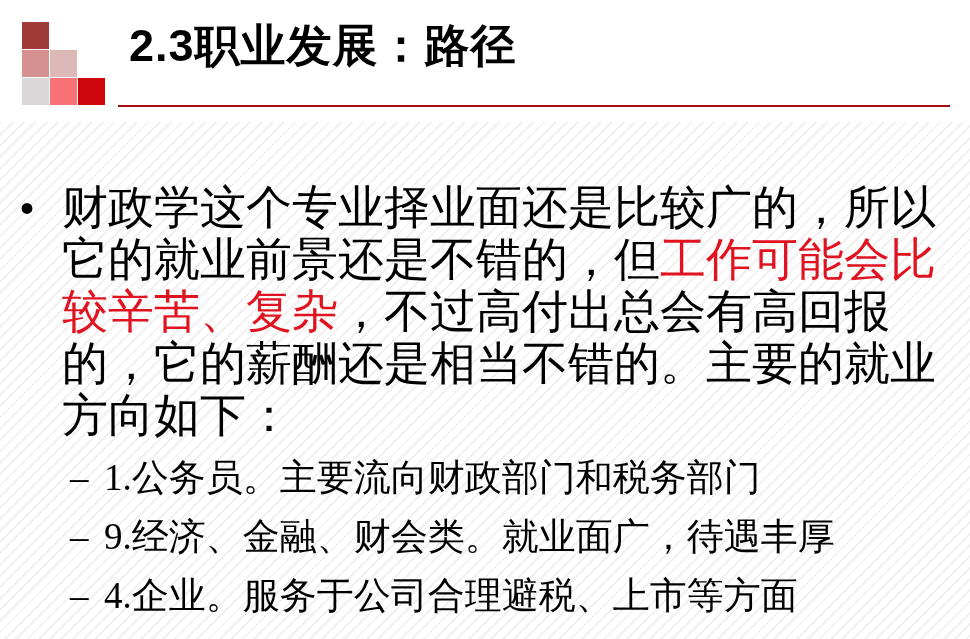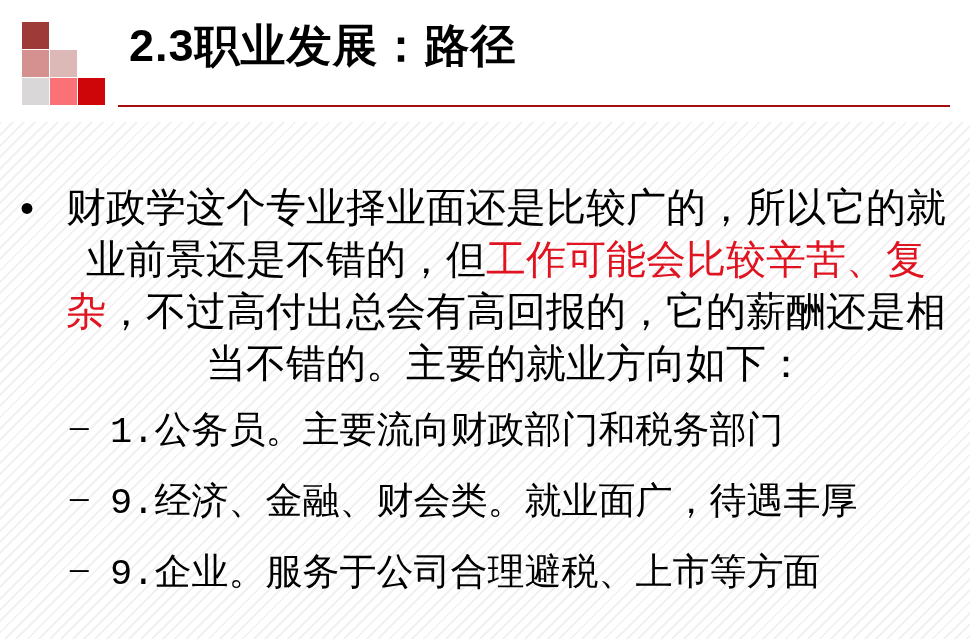--- a/index.html
+++ b/index.html
@@ -88,48 +88,46 @@
   .bullet-dot {
     width: 42px;
     flex: 0 0 42px;
     font-size: 40px;
     line-height: 52px;
     font-family: "Liberation Sans", sans-serif;
   }
   .para {
     margin: 0;
     width: 888px;
-    font-size: 40px;
+    font-size: 46px;
     line-height: 52px;
-    text-align: center;
   }
   .red-em {
     color: #e01420;
   }
   .sub-list {
     margin-top: 12px;
     margin-left: 70px;
   }
   .sub-item {
     display: flex;
     align-items: flex-start;
     margin-bottom: 11px;
   }
   .dash {
     width: 34px;
     flex: 0 0 34px;
     font-size: 37px;
     line-height: 48px;
   }
   .sub-text {
-    margin: 6px;
+    margin: 0;
     font-size: 37px;
     line-height: 48px;
     width: 830px;
-    font-family: Liberation Mono, monospace;
   }
 </style>
 </head>
 <body>
 
 <div class="slide">
 
   <div class="header">
     <div class="squares">
       <div class="sq dark-red"></div>
@@ -154,18 +152,18 @@
       <div class="sub-item">
         <span class="dash">–</span>
         <p class="sub-text">1.公务员。主要流向财政部门和税务部门</p>
       </div>
       <div class="sub-item">
         <span class="dash">–</span>
         <p class="sub-text">9.经济、金融、财会类。就业面广，待遇丰厚</p>
       </div>
       <div class="sub-item">
         <span class="dash">–</span>
-        <p class="sub-text">9.企业。服务于公司合理避税、上市等方面</p>
+        <p class="sub-text">4.企业。服务于公司合理避税、上市等方面</p>
       </div>
     </div>
 
   </div>
 </div>
 
 </body></html>

